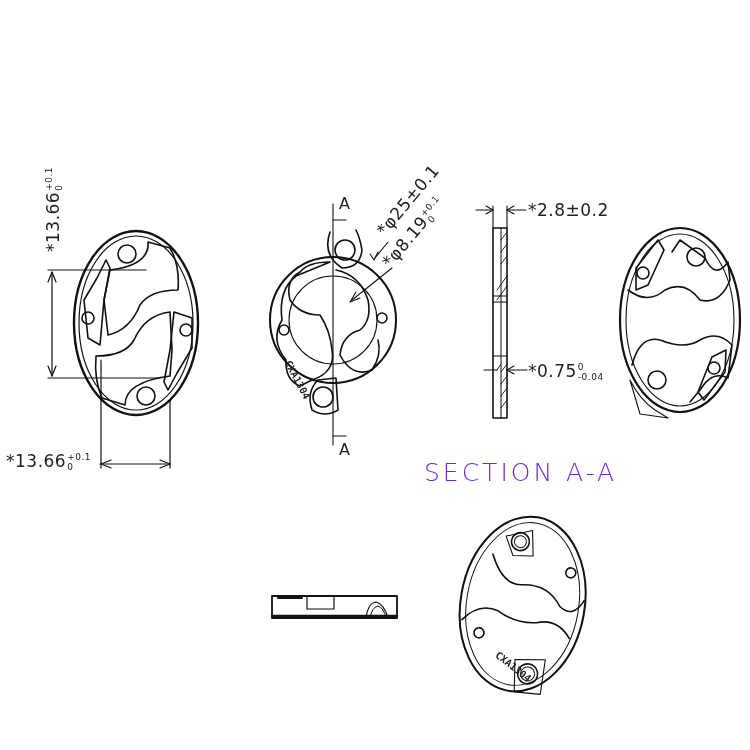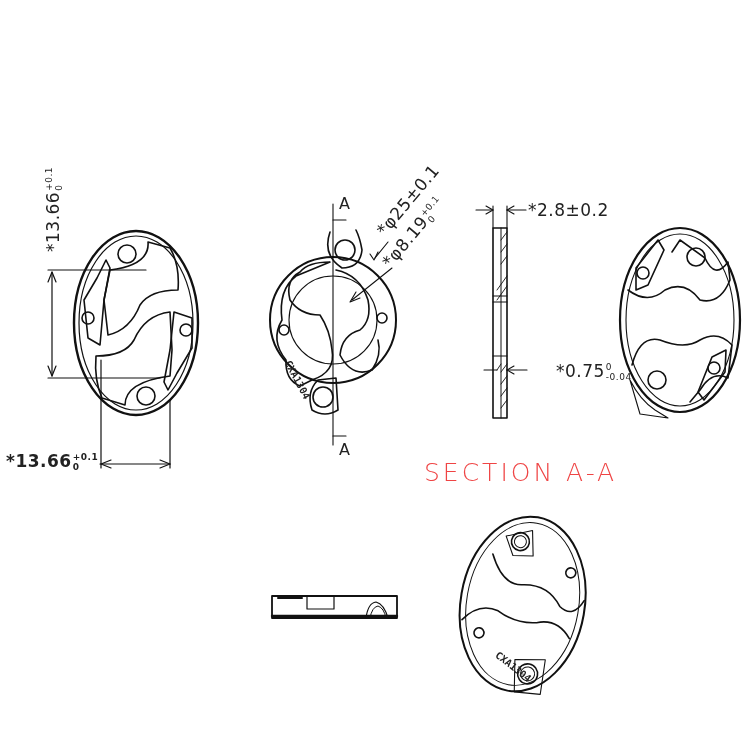--- a/index.html
+++ b/index.html
@@ -6,21 +6,21 @@
   body { width: 750px; height: 750px; position: relative; overflow: hidden;
          font-family: "DejaVu Sans", sans-serif; color: #111; }
   svg { position: absolute; left: 0; top: 0; }
   .lbl { position: absolute; font-family: "DejaVu Sans", sans-serif; color: #222;
          white-space: nowrap; line-height: 1; }
   .dim { font-size: 17px; letter-spacing: 0.5px; }
   .tol { display: inline-flex; flex-direction: column; font-size: 9px; line-height: 10px;
          vertical-align: middle; margin-left: 1px; }
   .rot-v { transform-origin: left top; transform: rotate(-90deg); }
   .rot-d { transform-origin: left bottom; transform: rotate(-50deg); }
-  .section-title { font-size: 25px; letter-spacing: 3px; font-weight: 300; color: #ef4444; }
+  .section-title { font-size: 25px; letter-spacing: 3px; font-weight: 300; color: #6d28d9; }
   .sec-a { font-size: 16px; }
   .mark { font-size: 10px; font-weight: bold; font-family: "DejaVu Sans Mono", monospace; }
 </style>
 </head>
 <body>
 
 <svg width="750" height="750" viewBox="0 0 750 750" fill="none" stroke="#111" stroke-width="1.6" stroke-linejoin="round" stroke-linecap="round">
 
   <g>
     <ellipse cx="136" cy="323" rx="62" ry="92" stroke-width="2.4"></ellipse>
@@ -142,21 +142,21 @@
   </g>
 </svg>
 
 <div class="lbl dim rot-v" style="left:44px; top:252px;">
   <span>*</span><span>13.66</span><span class="tol">
       <span>+0.1</span>
       <span>0</span>
     </span>
 </div>
 
-<div class="lbl dim" style="left:6px; top:452px;font-weight:bold;">
+<div class="lbl dim" style="left:6px; top:452px;">
   <span>*</span><span>13.66</span><span class="tol">
       <span>+0.1</span>
       <span>0</span>
     </span>
 </div>
 
 <div class="lbl dim rot-d" style="left:387px; top:222px;">
   <span>*φ25±0.1</span>
 </div>
 <div class="lbl dim rot-d" style="left:394px; top:252px;">
@@ -165,21 +165,21 @@
       <span>0</span>
     </span>
 </div>
 
 <div class="lbl sec-a" style="left:339px; top:196px;">A</div>
 <div class="lbl sec-a" style="left:339px; top:442px;">A</div>
 
 <div class="lbl mark" style="left:276px; top:375px; transform: rotate(62deg);">CXA1304</div>
 
 <div class="lbl dim" style="left:528px; top:202px;">*2.8±0.2</div>
-<div class="lbl dim" style="left:528px; top:362px;margin-left:28px;">
+<div class="lbl dim" style="left:528px; top:362px;">
   <span>*</span><span>0.75</span><span class="tol">
       <span>0</span>
       <span>-0.04</span>
     </span>
 </div>
 
 <div class="lbl section-title" style="left:424px; top:460px;">SECTION A-A</div>
 
 <div class="lbl mark" style="left:492px; top:662px; transform: rotate(38deg);">CXA1304</div>
 

